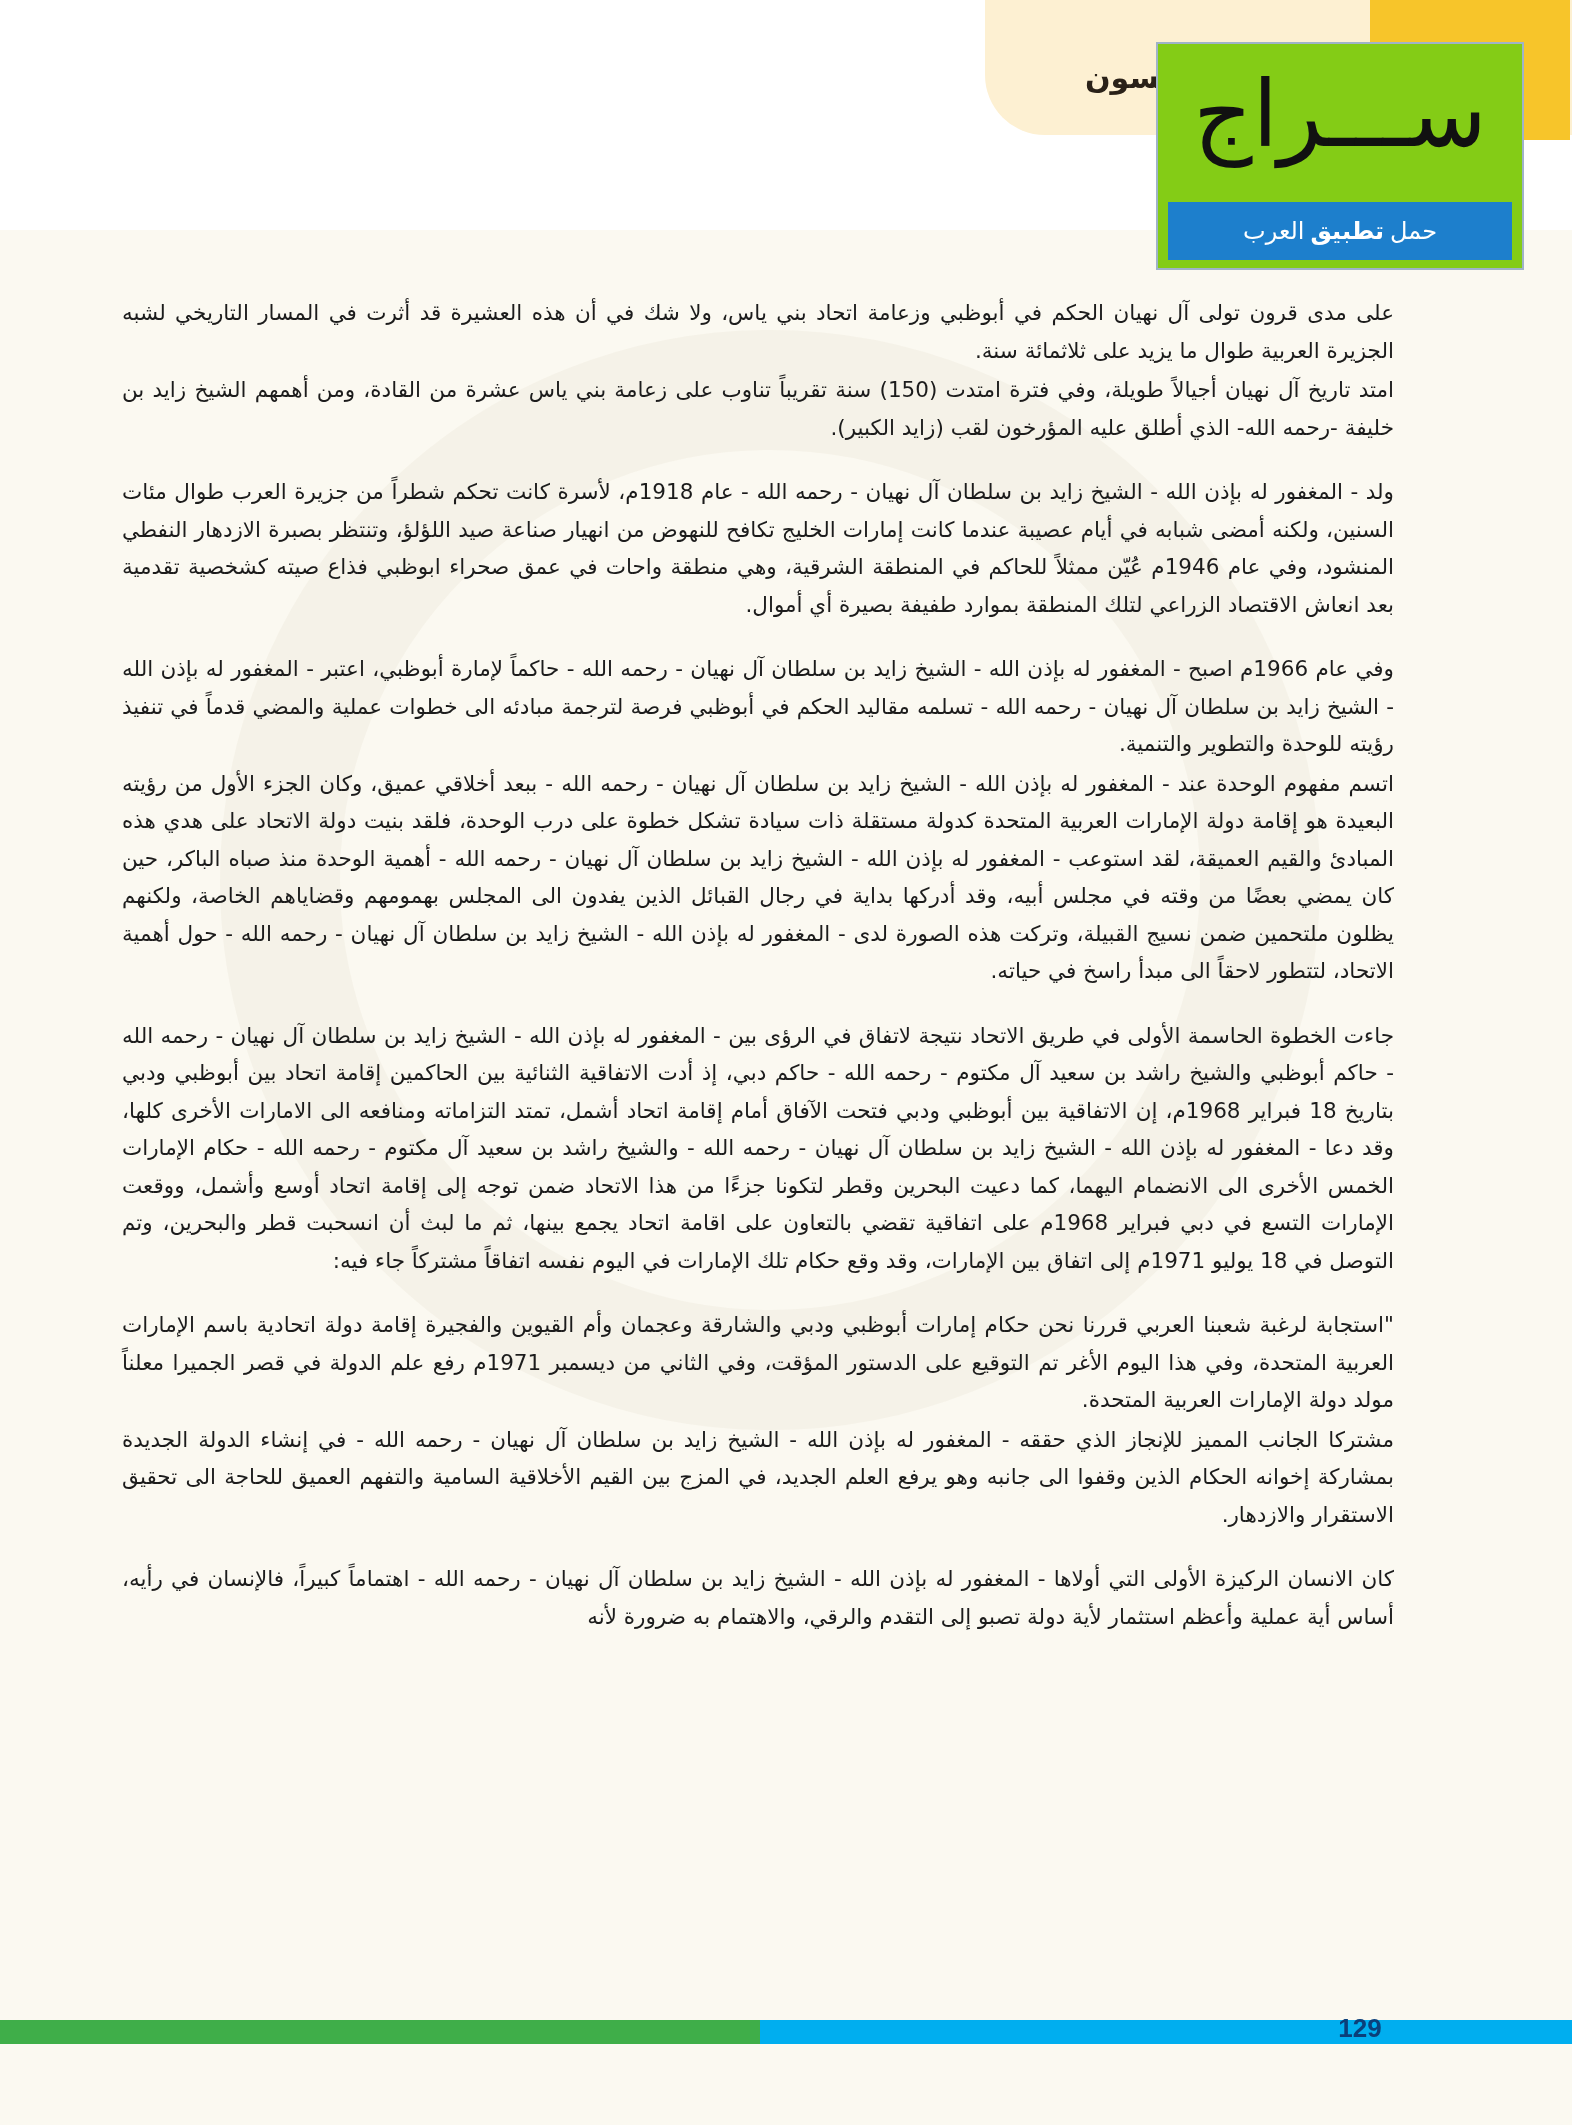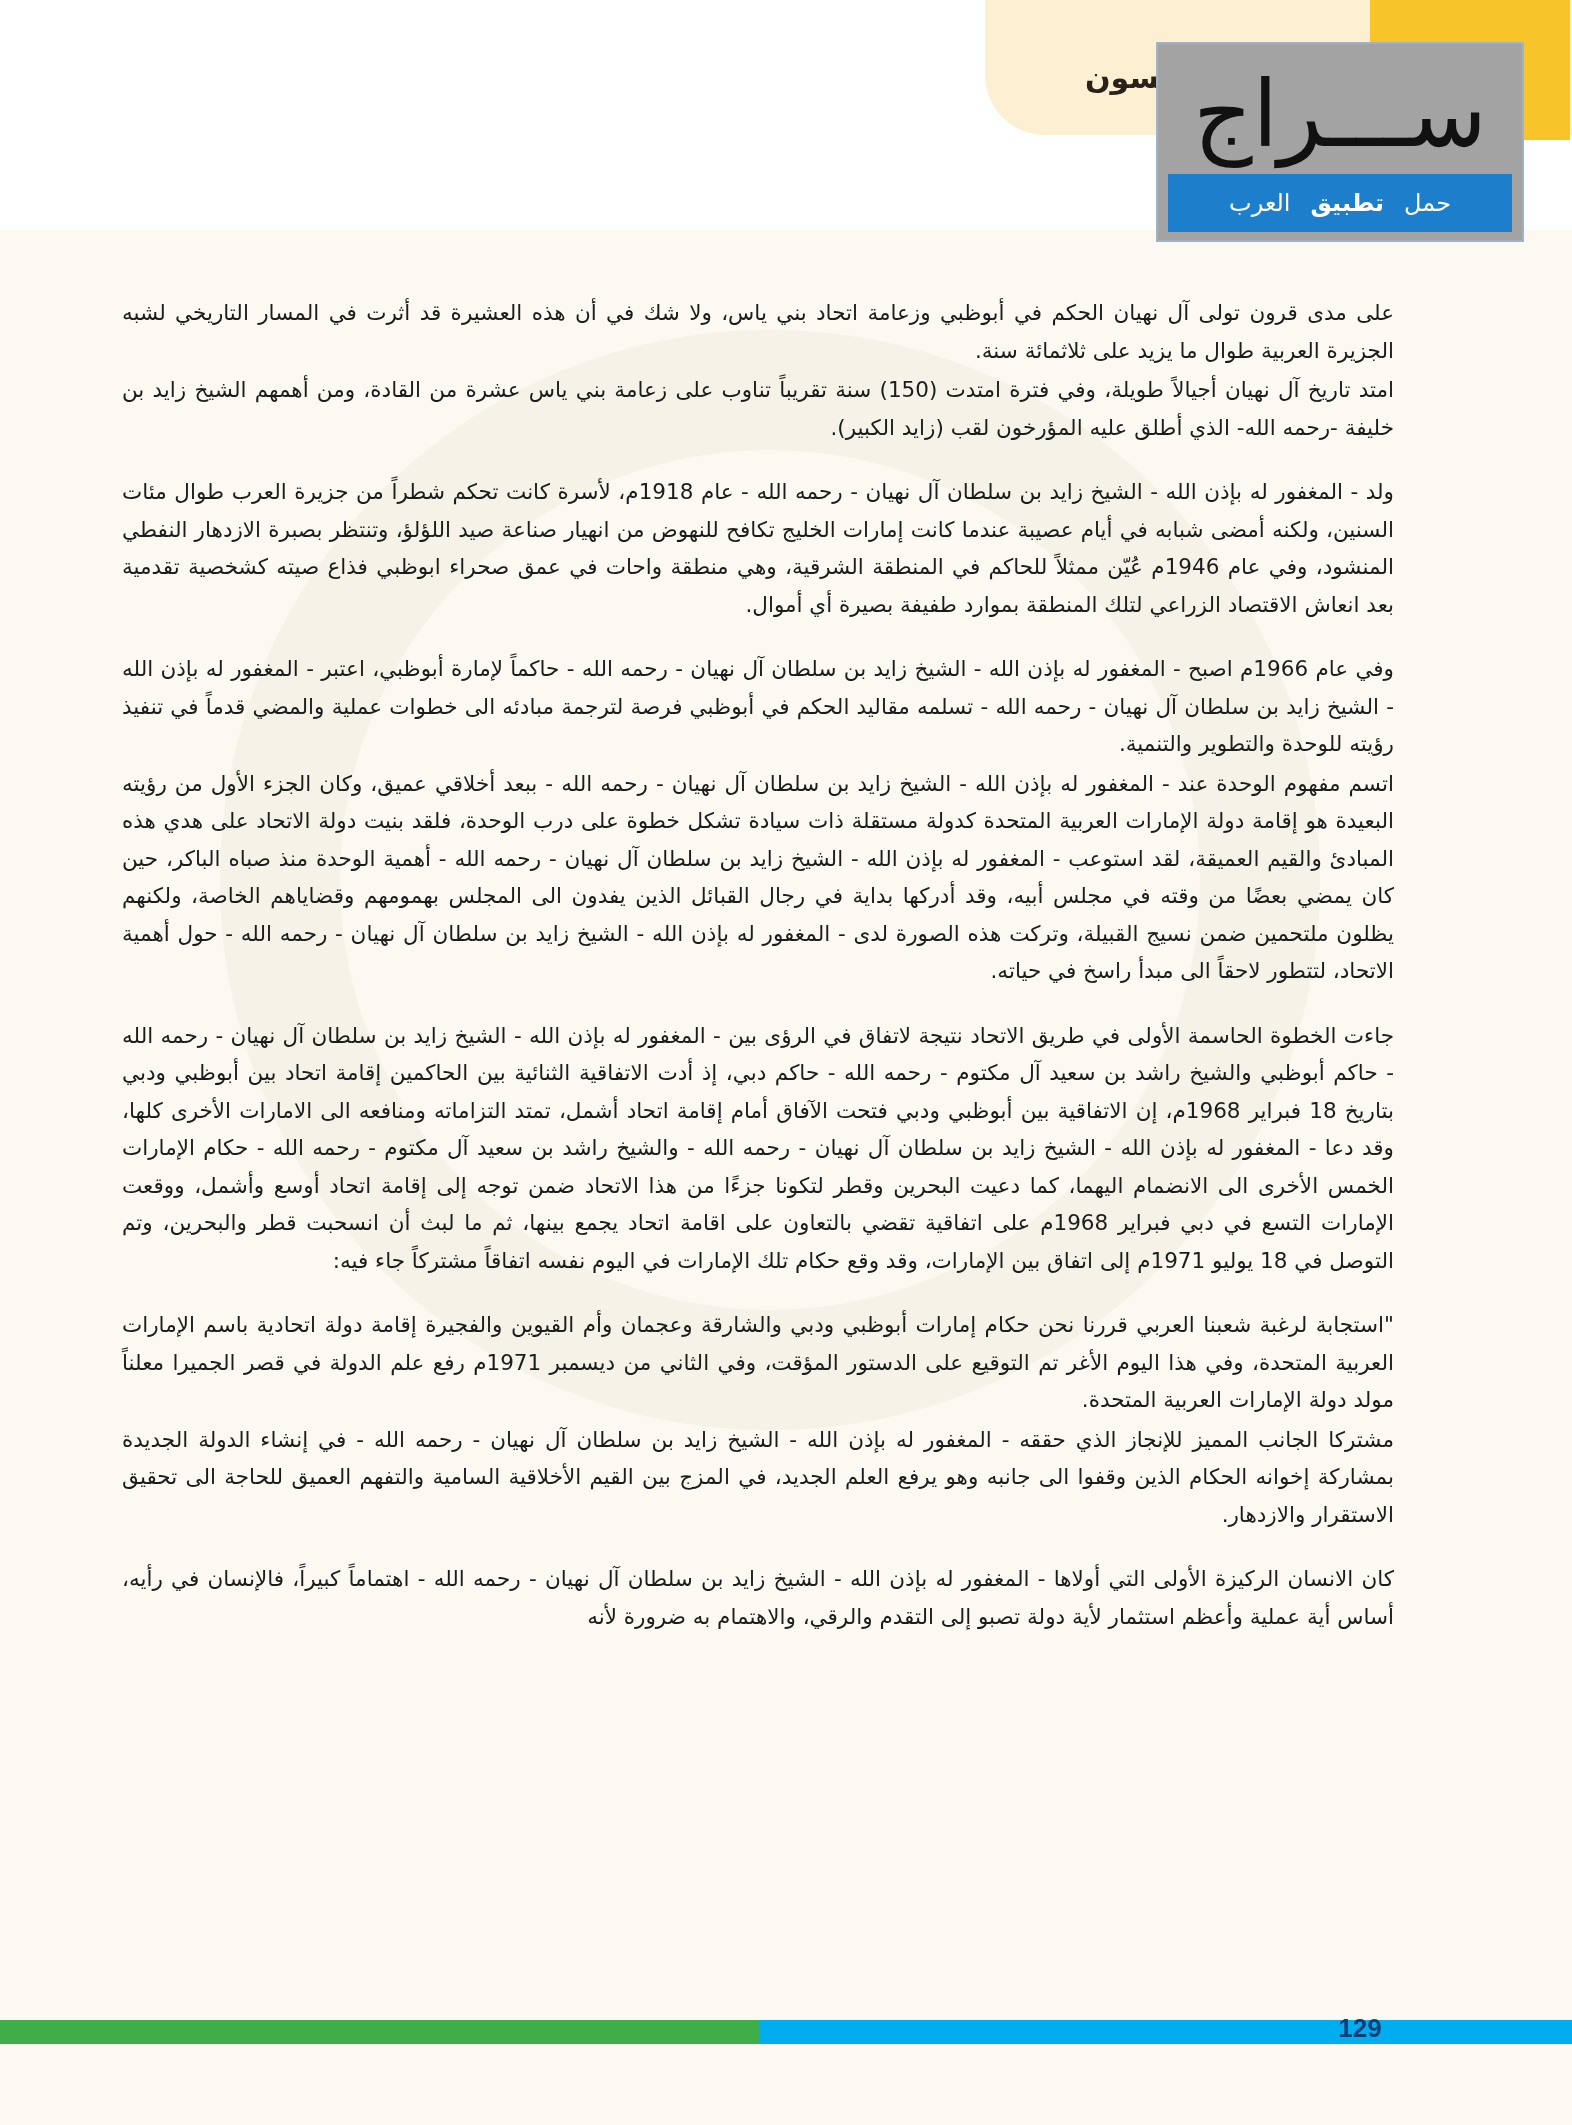--- a/index.html
+++ b/index.html
@@ -46,22 +46,22 @@
       left: 1085px; top: 60px;
       direction: rtl;
       font-size: 30px;
       font-weight: bold;
       color: #2a2118;
       font-family: "DejaVu Sans", sans-serif;
     }
     .logo-box {
       position: absolute;
       left: 1156px; top: 42px;
-      width: 368px; height: 200px;
-      background: #a3a3a3;
+      width: 368px; height: 228px;
+      background: #84cc16;
       border: 2px solid #9fb3c8;
       box-sizing: border-box;
     }
     .logo-word {
       position: absolute;
       left: 0; top: 0;
       width: 100%; height: 140px;
       display: flex; align-items: center; justify-content: center;
       direction: rtl;
       font-size: 92px;
@@ -74,21 +74,21 @@
       position: absolute;
       left: 10px; bottom: 8px;
       width: 344px; height: 58px;
       background: #1d7fcc;
       display: flex; align-items: center; justify-content: center;
       direction: rtl;
       color: #ffffff;
       font-size: 24px;
       font-family: "DejaVu Sans", sans-serif;
     }
-    .logo-banner b { font-weight: bold; margin: 0 20px; }
+    .logo-banner b { font-weight: bold; margin: 0 6px; }
     .content {
       position: absolute;
       left: 120px; top: 292px;
       width: 1276px;
       direction: rtl;
       text-align: justify;
       text-align-last: right;
       color: #1c1c1c;
       font-family: "DejaVu Sans", sans-serif;
       font-size: 21.5px;

